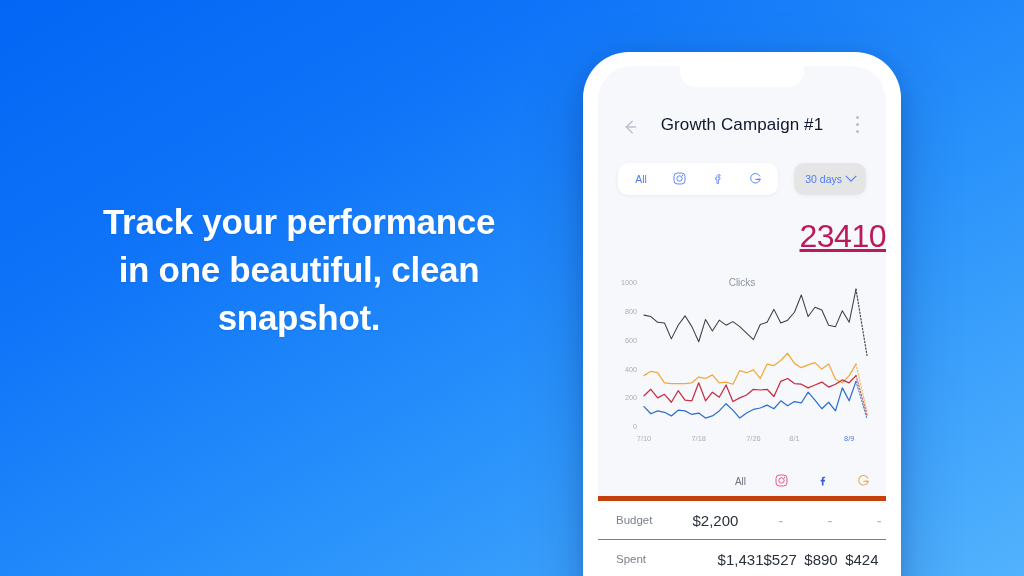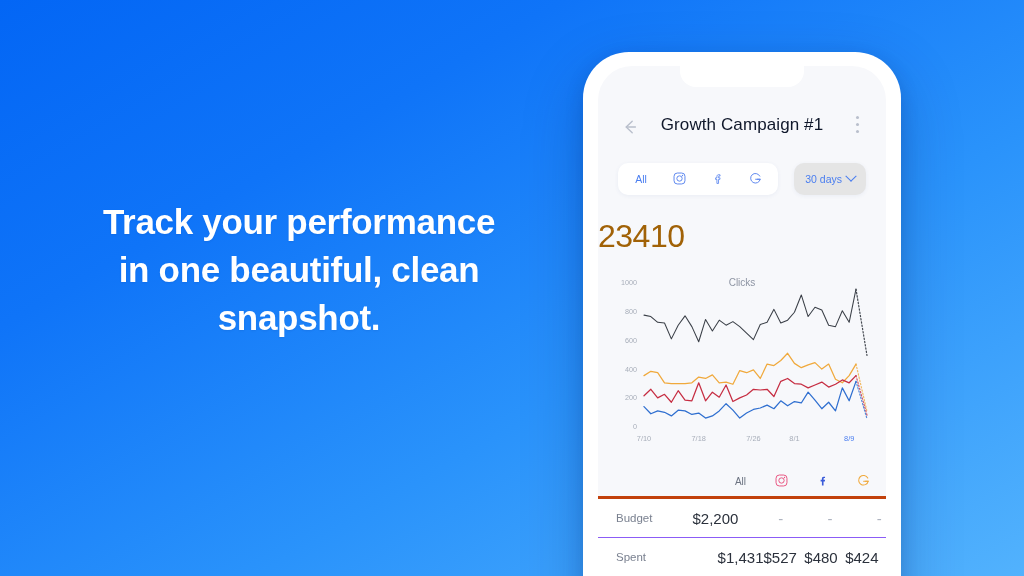--- a/index.html
+++ b/index.html
@@ -82,22 +82,22 @@
     box-shadow:0 1px 4px rgba(60,90,150,.07);
     font-size:10.5px;color:#4a7ef0;cursor:pointer;
   }
   .caret{
     width:7px;height:7px;border-right:1.4px solid #4a7ef0;border-bottom:1.4px solid #4a7ef0;
     transform:rotate(45deg) translate(-2px,-2px);
   }
 
   
   .bignum{
-    position:absolute;left:0;top:152px;width:288px;text-align:left;
-    font-size:32px;color:#a16207;font-weight:400;letter-spacing:-.5px;
+    position:absolute;left:0;top:152px;width:288px;text-align:right;
+    font-size:32px;color:#be185d;font-weight:400;letter-spacing:-.5px;text-decoration:underline;
   }
   .metriclabel{
     position:absolute;left:0;top:192px;width:288px;text-align:center;
     font-size:10px;color:#8d94a3;margin-top:19px;
   }
 
   
   .chartwrap{position:absolute;left:0;top:206px;width:288px;height:180px;}
   .chartsvg{display:block;}
 
@@ -111,21 +111,21 @@
     width:41px;text-align:center;font-size:10px;color:#6b7280;cursor:pointer;
     display:flex;align-items:center;justify-content:center;height:30px;
   }
 
   
   .tablearea{position:absolute;left:0;top:430px;width:288px;bottom:0;background:#ffffff;}
   .trow{
     height:38px;display:flex;align-items:center;
     border-top:1px solid #8b5cf6;
   }
-  .trow:first-child{border-top:3px solid #c2410c;gap:40px;}
+  .trow:first-child{border-top:5px solid #c2410c;gap:40px;}
   .tlabel{width:120px;padding-left:18px;font-size:11.5px;color:#7a8190;box-sizing:border-box;}
   .tcell{width:41px;text-align:left;font-size:15px;color:#2b313c;}
   .tcell.total{width:46px;}
   .tcell.dash{color:#aeb4c0;}
 </style>
 </head>
 <body>
 
 <div id="stage">
 
@@ -249,21 +249,21 @@
           <div class="tlabel">Budget</div>
           <div class="tcell total">$2,200</div>
           <div class="tcell dash">-</div>
           <div class="tcell dash">-</div>
           <div class="tcell dash">-</div>
         </div>
         <div class="trow">
           <div class="tlabel">Spent</div>
           <div class="tcell total">$1,431</div>
           <div class="tcell">$527</div>
-          <div class="tcell">$480</div>
+          <div class="tcell">$890</div>
           <div class="tcell">$424</div>
         </div>
         <div class="trow"></div>
       </div>
 
     </div>
   </div>
 </div>
 
 </body></html>

